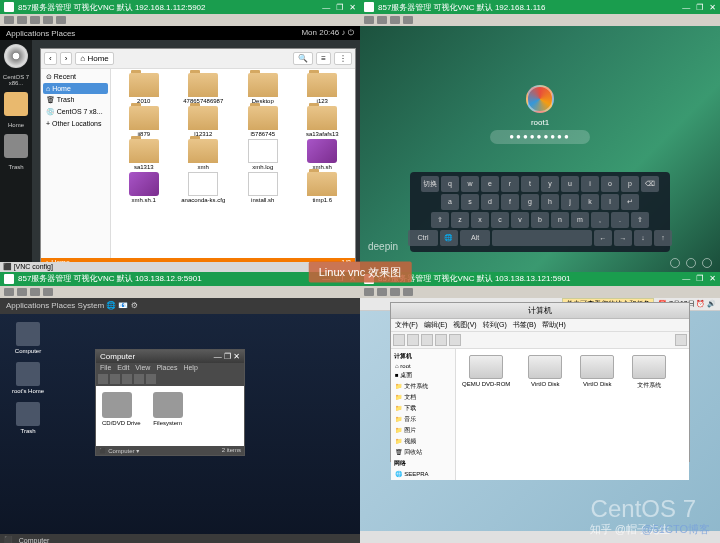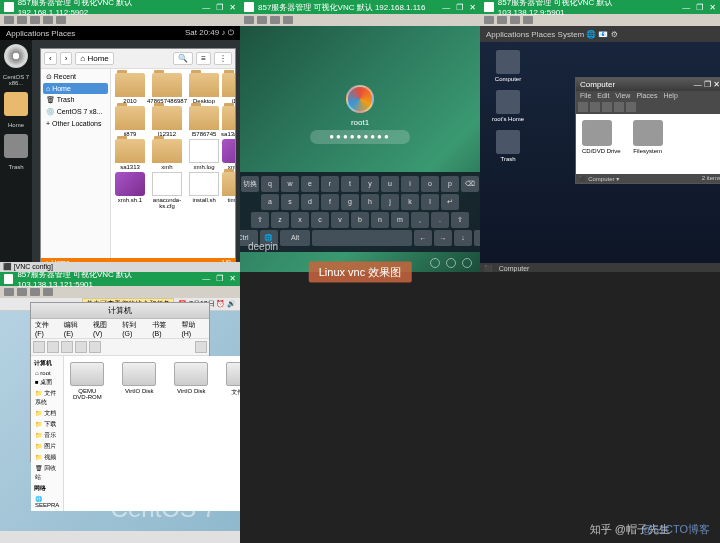--- a/index.html
+++ b/index.html
@@ -1,17 +1,17 @@
 <!DOCTYPE html>
 <html><head>
 <meta charset="utf-8">
 <style>
 *{margin:0;padding:0;box-sizing:border-box;font-family:sans-serif}
 body{width:720px;height:543px;background:#222;position:relative;overflow:hidden}
-.grid{display:grid;grid-template-columns:1fr 1fr 1fr;grid-template-rows:1fr 1fr;width:100%;height:100%;gap:0}
+.grid{display:grid;grid-template-columns:1fr 1fr;grid-template-rows:1fr 1fr;width:100%;height:100%;gap:0}
 .pane{position:relative;overflow:hidden}
 .vnc-title{background:#1a9d4e;color:#fff;font-size:8px;padding:2px 4px;display:flex;align-items:center;gap:4px;height:14px}
 .vnc-title .wicon{width:10px;height:10px;background:#fff;border-radius:1px}
 .vnc-ctrls{margin-left:auto;display:flex;gap:6px}
 .vnc-ctrls span{cursor:pointer}
 .vnc-toolbar{background:#d4d0c8;height:12px;display:flex;align-items:center;padding:0 4px;gap:3px}
 .vnc-toolbar .tb{width:10px;height:8px;background:#888;border-radius:1px}
 
 
 .p1{background:#2e3436}
@@ -110,21 +110,21 @@
       </div>
   <div class="vnc-toolbar">
         <span class="tb"></span>
         <span class="tb"></span>
         <span class="tb"></span>
         <span class="tb"></span>
         <span class="tb"></span>
       </div>
   <div class="topbar">
         <span>Applications  Places</span>
-        <span>Sat 20:49  ♪  ⏻</span>
+        <span>Mon 20:46  ♪  ⏻</span>
       </div>
   <div class="desktop">
     <div class="dock">
       <div class="dock-icon cd"></div>
           <div class="dock-label">CentOS 7 x86...</div>
       <div class="dock-icon home"></div>
           <div class="dock-label">Home</div>
       <div class="dock-icon trash"></div>
           <div class="dock-label">Trash</div>
     </div>

